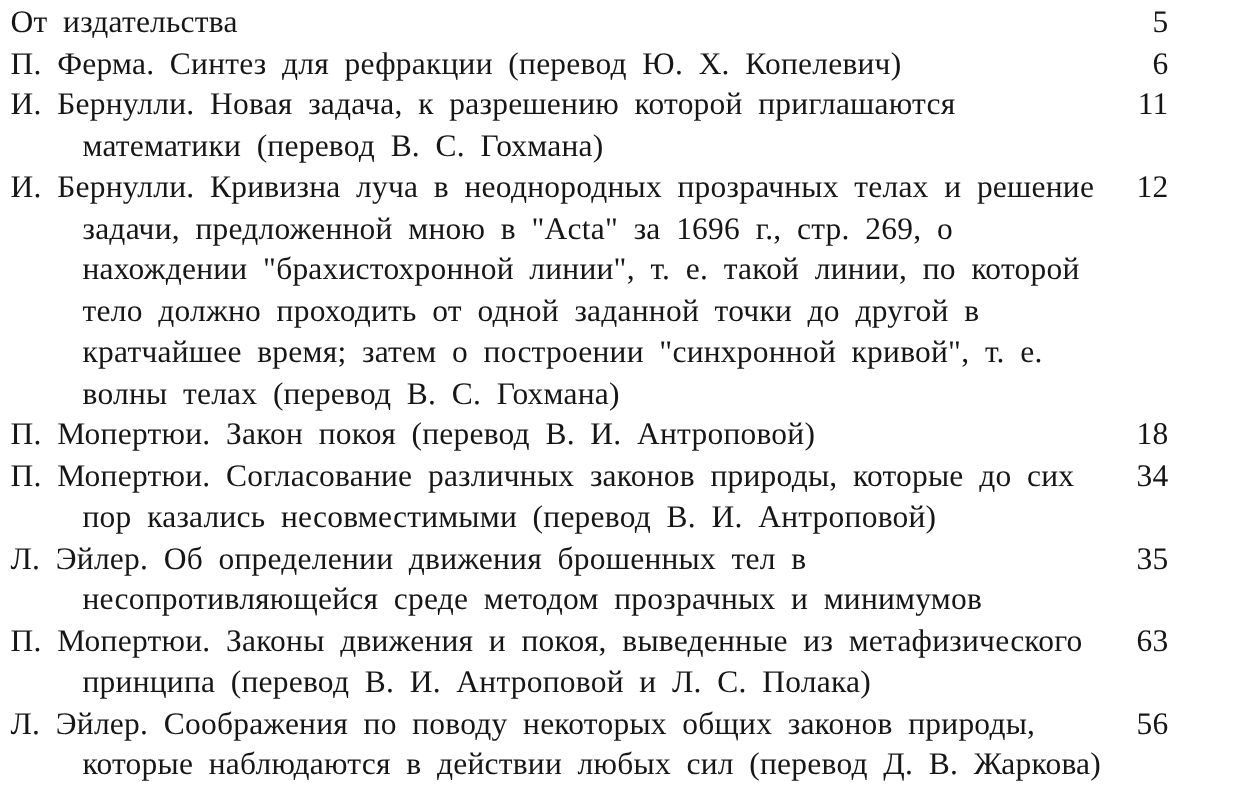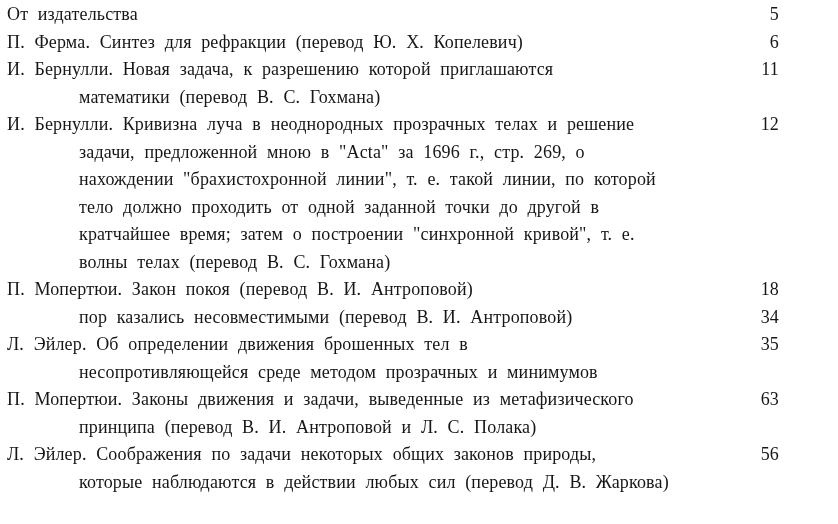--- a/index.html
+++ b/index.html
@@ -11,39 +11,39 @@
     height: 524px;
     background: #ffffff;
     color: #161616;
     font-family: "Liberation Serif", "DejaVu Serif", serif;
     overflow: hidden;
   }
   .toc {
     box-sizing: border-box;
     width: 790px;
     padding: 1px 11px 0 7px;
-    font-size: 18px;
+    font-size: 21px;
     line-height: 27.5px;
     letter-spacing: 0.15px;
   }
   .entry {
     display: flex;
     align-items: flex-start;
   }
   .entry-title {
     flex: 1 1 auto;
     word-spacing: 5px;
     min-width: 0;
   }
   .entry-title .line {
     display: block;
     white-space: nowrap;
   }
   .entry-title .line.cont {
-    margin-left: 72px;
+    margin-left: 48px;
   }
   .entry-page {
     flex: 0 0 auto;
     min-width: 34px;
     padding-left: 6px;
     text-align: right;
     white-space: nowrap;
   }
 </style>
 </head>
@@ -87,42 +87,43 @@
 
   <div class="entry">
     <div class="entry-title">
           <span class="line">П. Мопертюи. Закон покоя (перевод В. И. Антроповой)</span>
         </div>
     <div class="entry-page">18</div>
   </div>
 
   <div class="entry">
     <div class="entry-title">
+          <span class="line">П. Мопертюи. Согласование различных законов природы, которые до сих</span>
           <span class="line cont">пор казались несовместимыми (перевод В. И. Антроповой)</span>
         </div>
     <div class="entry-page">34</div>
   </div>
 
   <div class="entry">
     <div class="entry-title">
           <span class="line">Л. Эйлер. Об определении движения брошенных тел в</span>
           <span class="line cont">несопротивляющейся среде методом прозрачных и минимумов</span>
         </div>
     <div class="entry-page">35</div>
   </div>
 
   <div class="entry">
     <div class="entry-title">
-          <span class="line">П. Мопертюи. Законы движения и задачи, выведенные из метафизического</span>
+          <span class="line">П. Мопертюи. Законы движения и покоя, выведенные из метафизического</span>
           <span class="line cont">принципа (перевод В. И. Антроповой и Л. С. Полака)</span>
         </div>
     <div class="entry-page">63</div>
   </div>
 
   <div class="entry">
     <div class="entry-title">
-          <span class="line">Л. Эйлер. Соображения по задачи некоторых общих законов природы,</span>
+          <span class="line">Л. Эйлер. Соображения по поводу некоторых общих законов природы,</span>
           <span class="line cont">которые наблюдаются в действии любых сил (перевод Д. В. Жаркова)</span>
         </div>
     <div class="entry-page">56</div>
   </div>
 </div>
 </div>
 
 </body></html>

